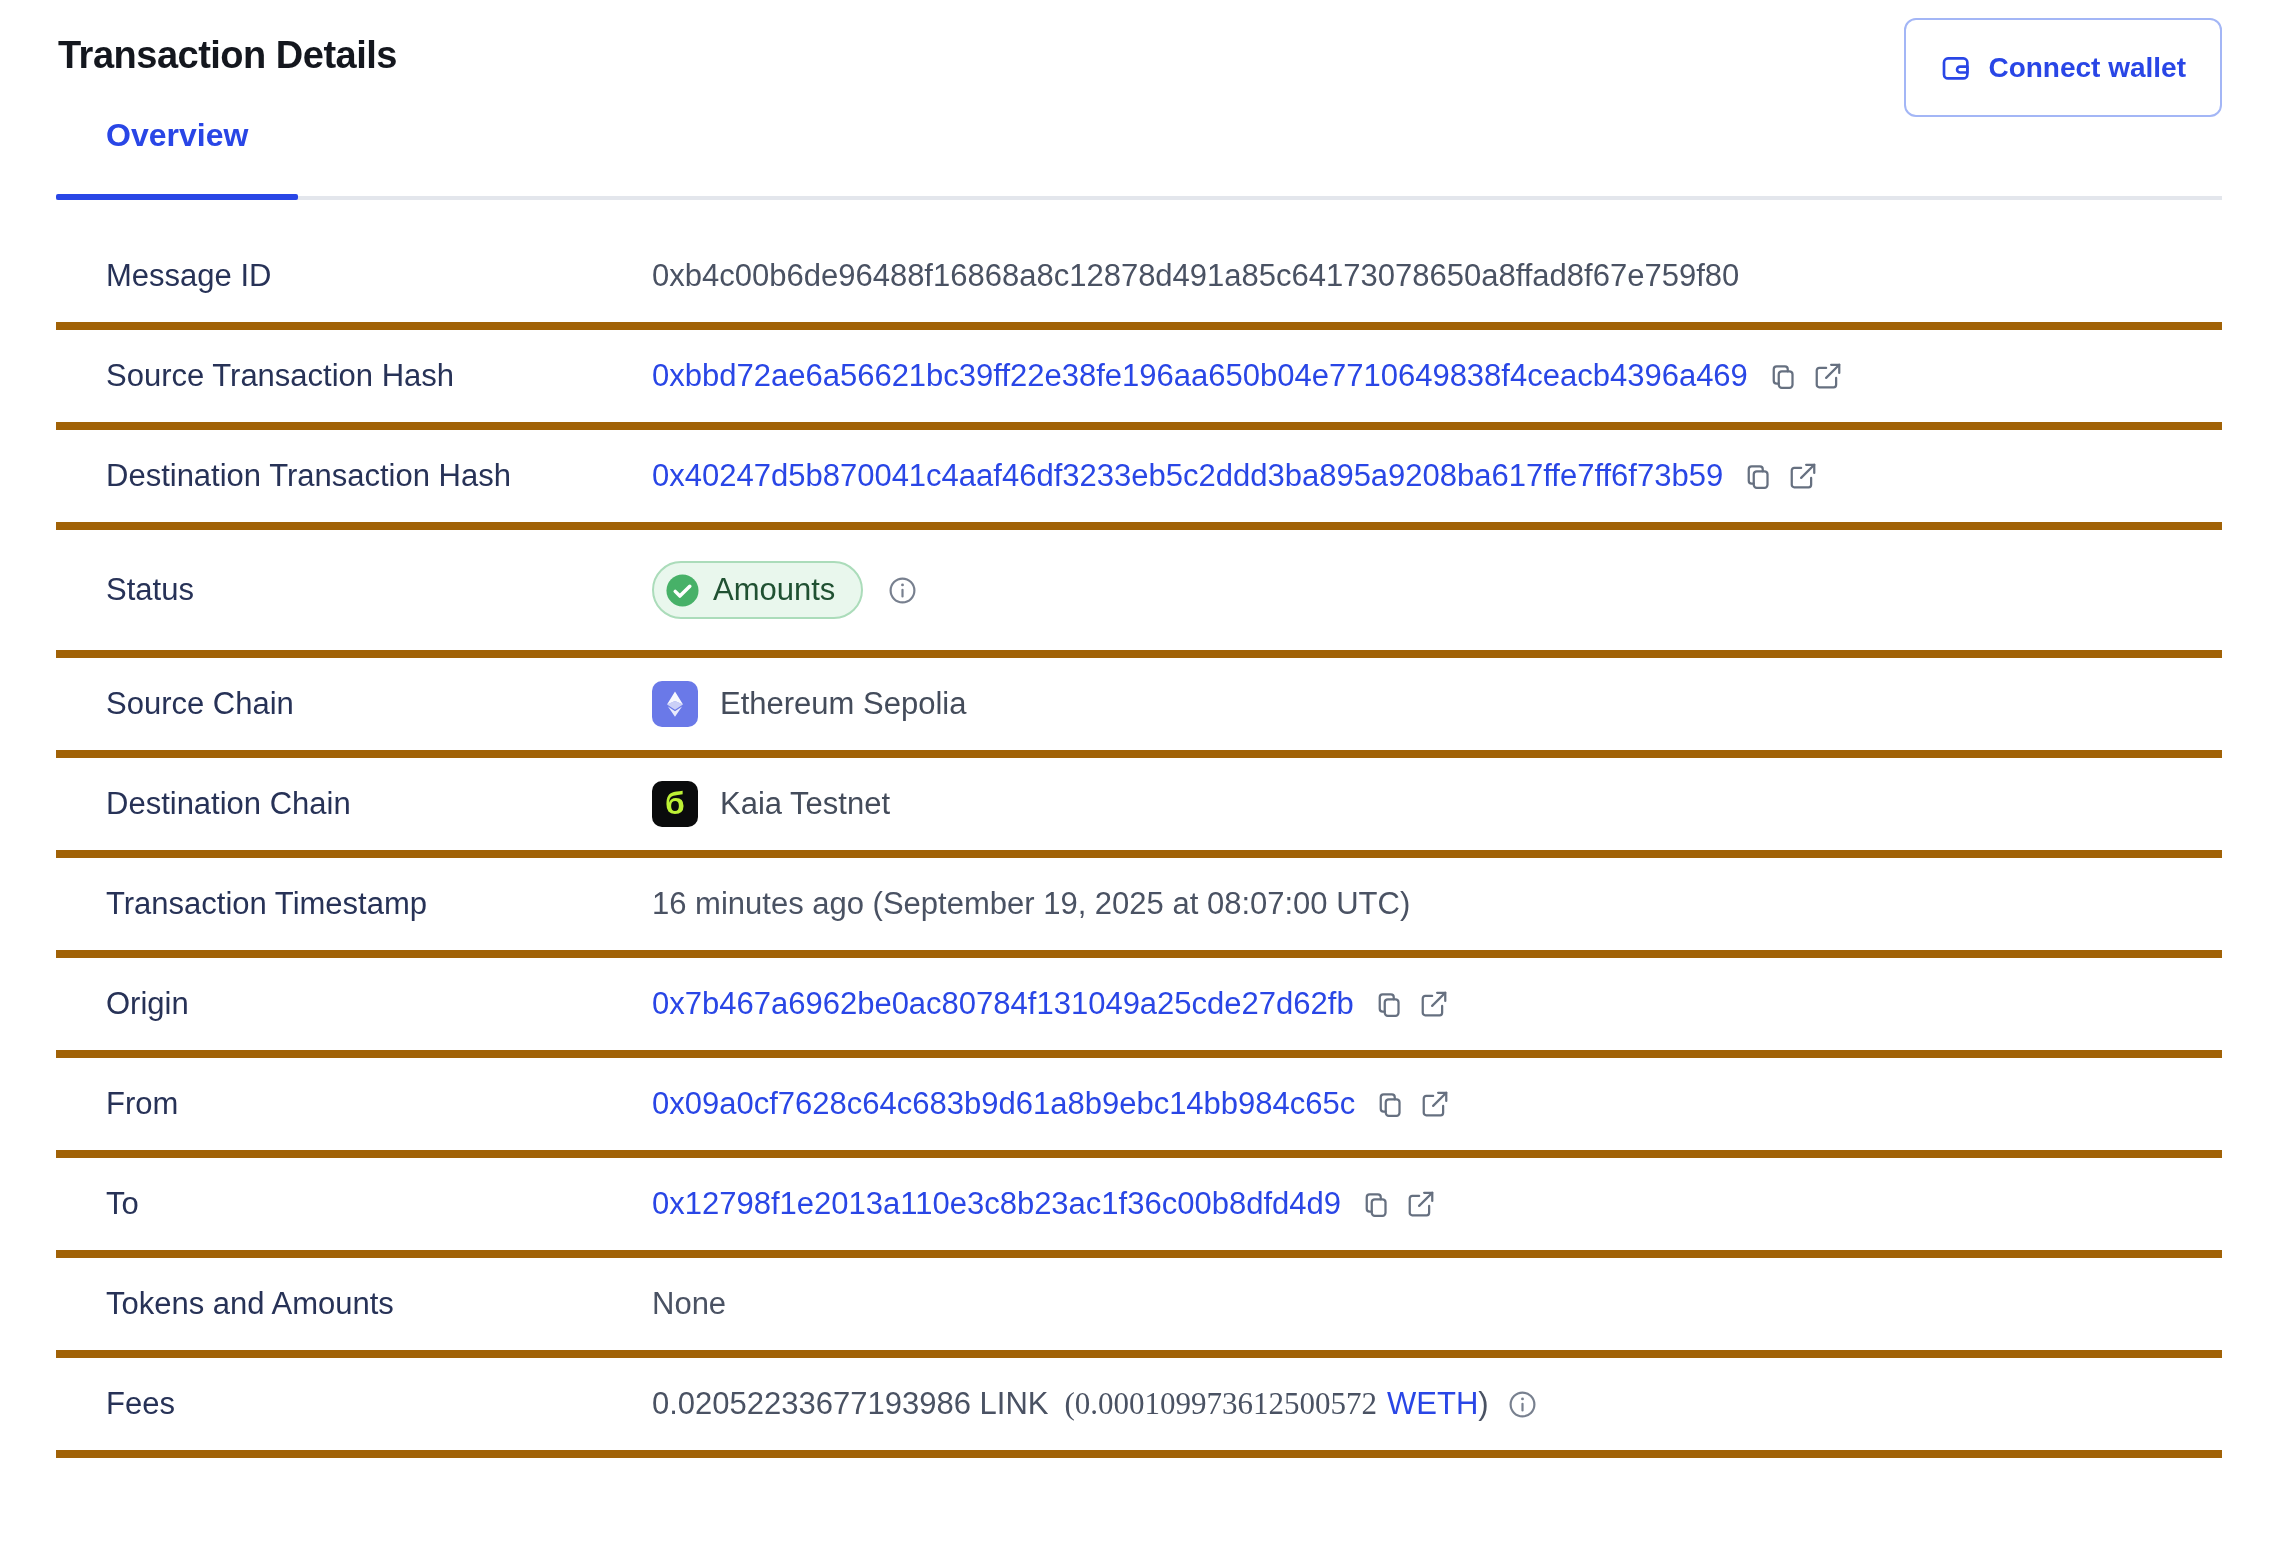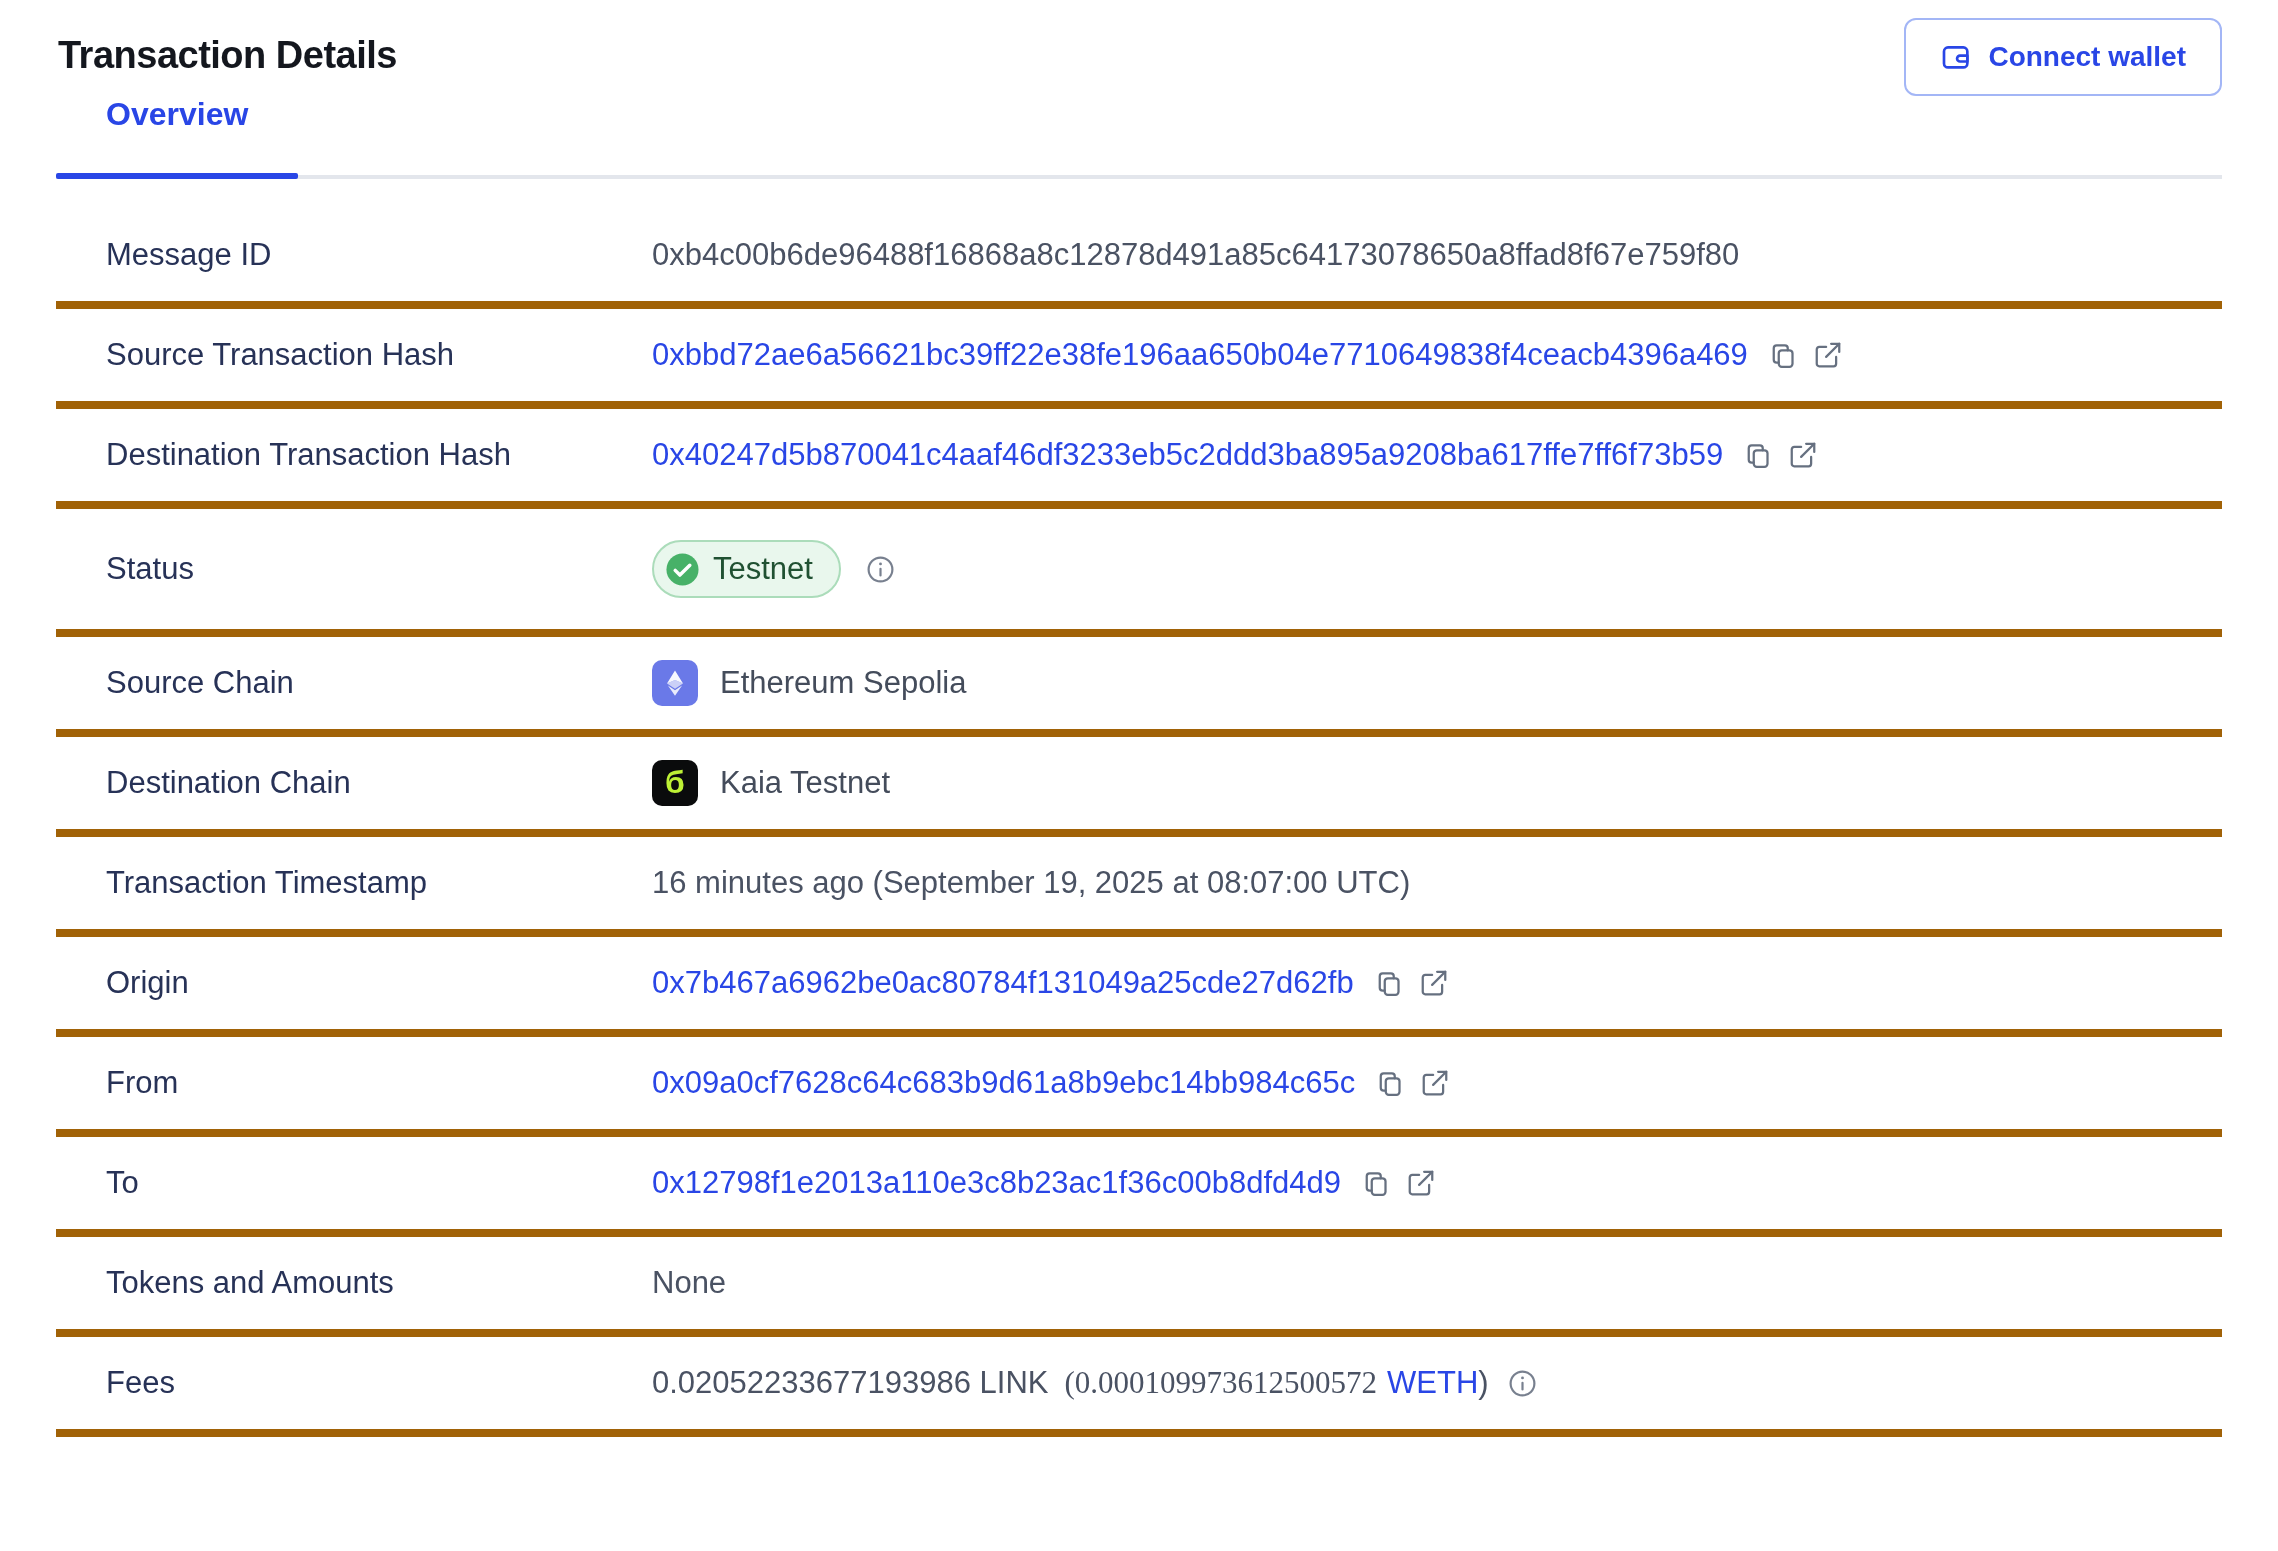--- a/index.html
+++ b/index.html
@@ -10,21 +10,21 @@
   }
   .container{padding:0 56px;}
   
   .header{display:flex;justify-content:space-between;align-items:flex-start;padding-top:18px;}
   .page-title{
     font-size:38px;font-weight:700;color:#14171e;letter-spacing:-0.5px;
     margin:16px 0 0 2px;
   }
   .connect-btn{
     display:inline-flex;align-items:center;gap:16px;
-    height:78px;padding:0 34px;box-sizing:border-box;
+    height:99px;padding:0 34px;box-sizing:border-box;
     background:#ffffff;border:2px solid #a3b6f6;border-radius:12px;
     color:#2946e6;font-size:28px;font-weight:700;cursor:pointer;
     font-family:"Liberation Sans", sans-serif;
   }
   .connect-btn svg{display:block;}
   
   .tabs{border-bottom:4px solid #e3e6ec;}
   .tab{
     position:relative;display:inline-block;
     padding:0 50px 42px;
@@ -146,21 +146,21 @@
       <div class="row row-status">
         <span class="row-label">Status</span>
         <div class="row-value">
           <span class="badge">
             <span class="icon-btn">
               <svg viewBox="0 0 24 24" width="35" height="35">
                 <circle cx="12" cy="12" r="11" fill="#47b168"></circle>
                 <path d="M7 12.6l3.2 3.2L17 9.1" stroke="#ffffff" stroke-width="2.4" fill="none" stroke-linecap="round" stroke-linejoin="round"></path>
               </svg>
             </span>
-            <span class="badge-text">Testnet</span>
+            <span class="badge-text">Amounts</span>
           </span>
           <span class="info-wrap">
             <svg viewBox="0 0 24 24" width="31" height="31" fill="none" stroke="#78808f" stroke-width="1.7">
               <circle cx="12" cy="12" r="9.2"></circle>
               <line x1="12" y1="11.4" x2="12" y2="16.6" stroke-linecap="round"></line>
               <circle cx="12" cy="7.7" r="1.1" fill="#78808f" stroke="none"></circle>
             </svg>
           </span>
         </div>
       </div>

